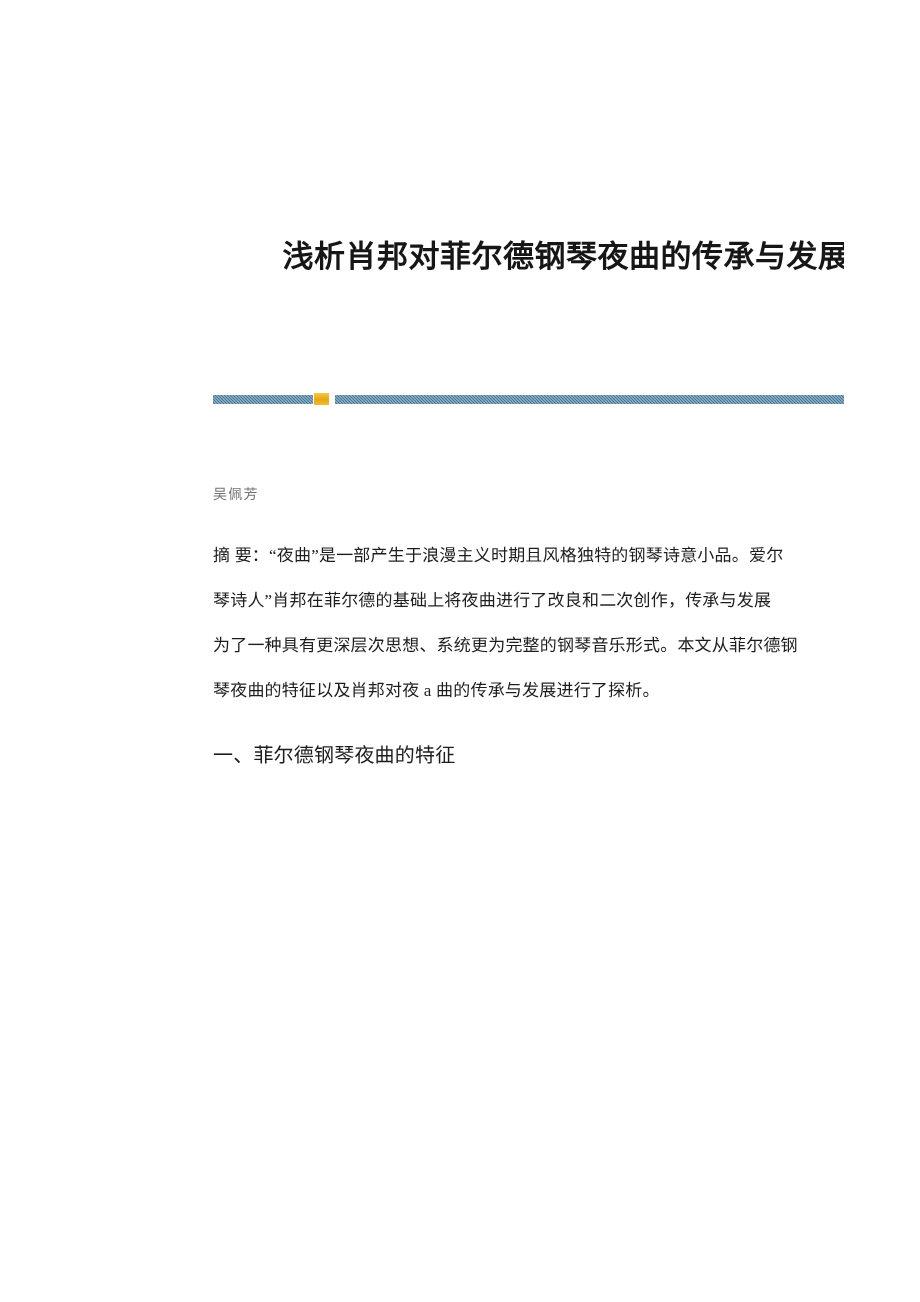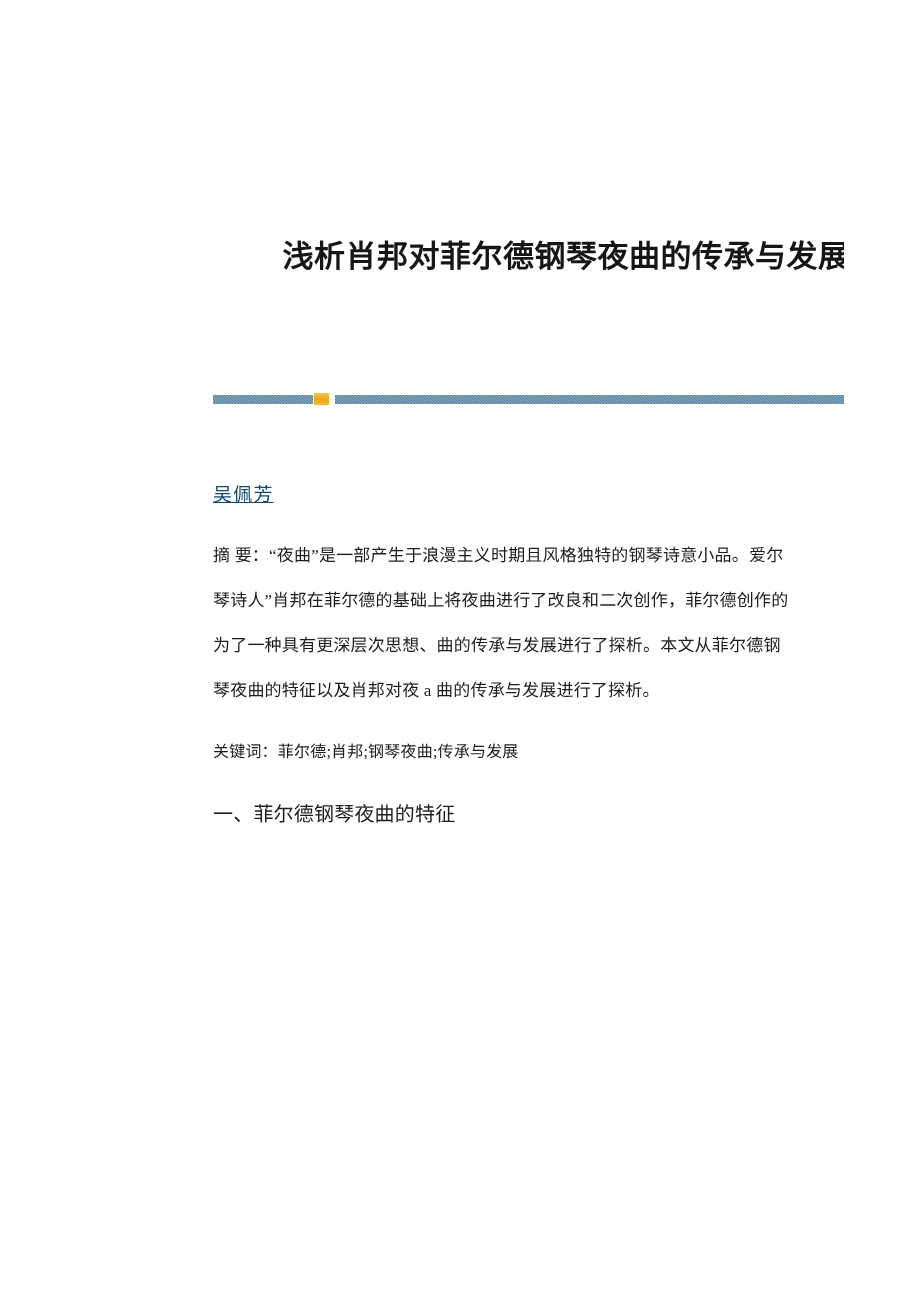--- a/index.html
+++ b/index.html
@@ -75,25 +75,24 @@
     background-image:
       linear-gradient(180deg, #f6c646 0%, #e8a811 55%, #f2bb2e 100%);
     border: 1px solid #ffffff;
     box-sizing: border-box;
   }
 
   
   .byline {
     margin: 0;
     padding-top: 78px;
-    font-size: 19px;
+    font-size: 14px;
     line-height: 22px;
     letter-spacing: 1.2px;
-    color: #0c4a6e;
-    text-decoration: underline;
+    color: #737373;
   }
 
   .para {
     margin: 0;
     padding-top: 27px;
     font-size: 17px;
     line-height: 45px;
     letter-spacing: 0.2px;
     color: #1d1d1d;
     text-align: justify;
@@ -132,24 +131,23 @@
     <div class="divider-wrap">
       <div class="divider-seg divider-left" style="background-color: rgb(74, 125, 158);"></div>
       <div class="divider-accent" style="background-color: rgb(240, 179, 35);"></div>
       <div class="divider-seg divider-right" style="background-color: rgb(74, 125, 158);"></div>
     </div>
 
     <p class="byline">吴佩芳</p>
 
     <div class="para">
       <span class="ln">摘 要：“夜曲”是一部产生于浪漫主义时期且风格独特的钢琴诗意小品。爱尔</span>
-      <span class="ln">琴诗人”肖邦在菲尔德的基础上将夜曲进行了改良和二次创作，菲尔德创作的</span>
-      <span class="ln">为了一种具有更深层次思想、曲的传承与发展进行了探析。本文从菲尔德钢</span>
+      <span class="ln">琴诗人”肖邦在菲尔德的基础上将夜曲进行了改良和二次创作，传承与发展</span>
+      <span class="ln">为了一种具有更深层次思想、系统更为完整的钢琴音乐形式。本文从菲尔德钢</span>
       <span class="ln">琴夜曲的特征以及肖邦对夜 a 曲的传承与发展进行了探析。</span>
     </div>
 
-    <p class="keywords-line">关键词：菲尔德;肖邦;钢琴夜曲;传承与发展</p>
 
     <p class="heading-line">一、菲尔德钢琴夜曲的特征</p>
 
 
   </div>
 </div>
 
 </body></html>

